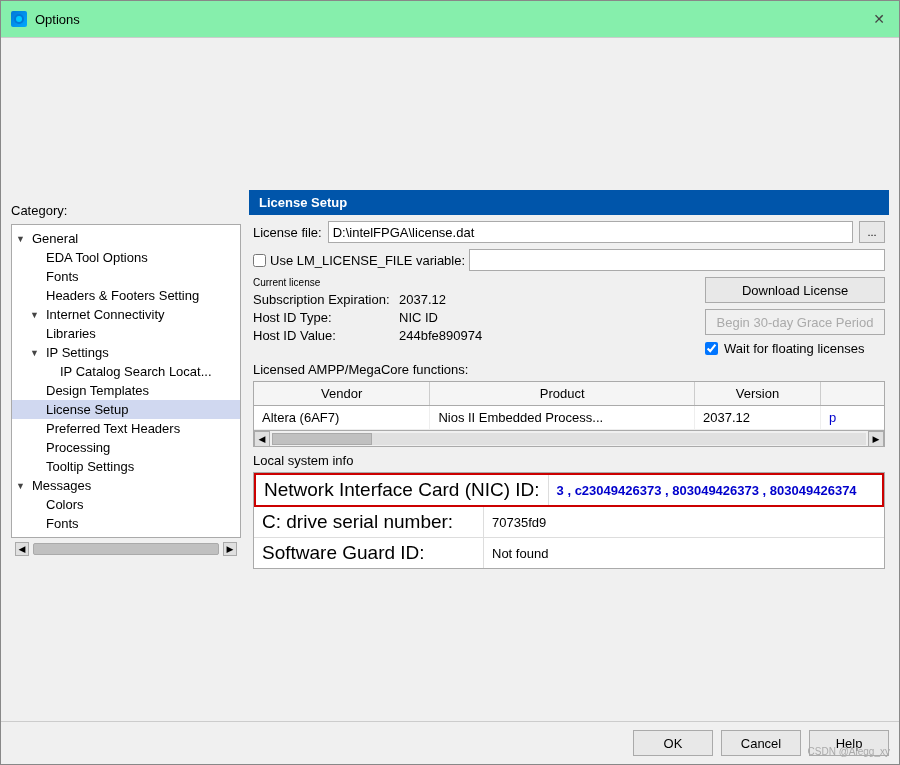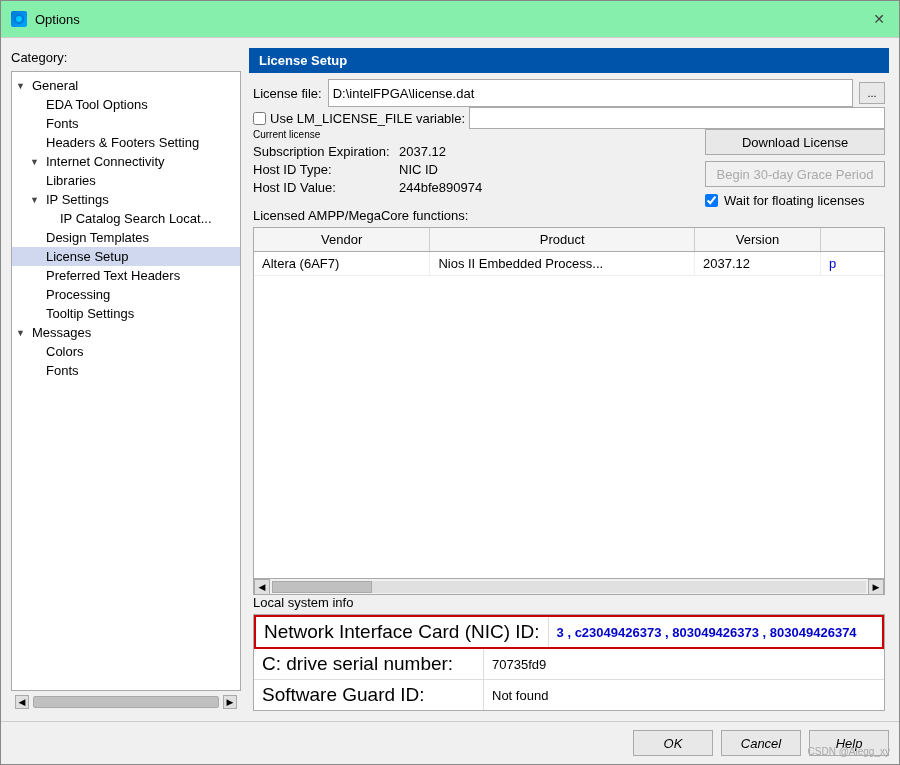--- a/index.html
+++ b/index.html
@@ -59,20 +59,21 @@
       font-size: 14px;
       color: #444;
     }
 
     .dialog-body {
       display: flex;
       flex: 1;
       overflow: hidden;
       padding: 10px;
       gap: 8px;
+      align-items: center;
     }
 
     
     .sidebar {
       width: 230px;
       min-width: 230px;
       display: flex;
       flex-direction: column;
       gap: 0;
     }
@@ -142,36 +143,37 @@
     .panel-header {
       background: #0055aa;
       color: white;
       padding: 5px 10px;
       font-size: 13px;
       font-weight: bold;
     }
     .panel-content {
       display: flex;
       flex-direction: column;
+      gap: 6px;
       flex: 1;
       overflow: hidden;
     }
     .field-row {
       display: flex;
       align-items: center;
       gap: 6px;
       padding: 0 4px;
     }
     .field-label {
       font-size: 13px;
       white-space: nowrap;
     }
     .field-input {
       flex: 1;
-      height: 28px;
+      height: 22px;
       border: 1px solid #aaa;
       background: white;
       padding: 0 4px;
       font-size: 13px;
     }
     .browse-btn {
       width: 26px;
       height: 22px;
       border: 1px solid #aaa;
       background: #e8e8e8;
@@ -377,21 +379,20 @@
       padding: 8px 10px;
       border-top: 1px solid #ccc;
     }
     .footer-btn {
       width: 80px;
       height: 26px;
       border: 1px solid #aaa;
       background: #e8e8e8;
       cursor: pointer;
       font-size: 13px;
-      font-style: italic;
     }
 
     
     .watermark {
       position: absolute;
       bottom: 8px;
       right: 10px;
       font-size: 10px;
       color: #aaa;
     }

